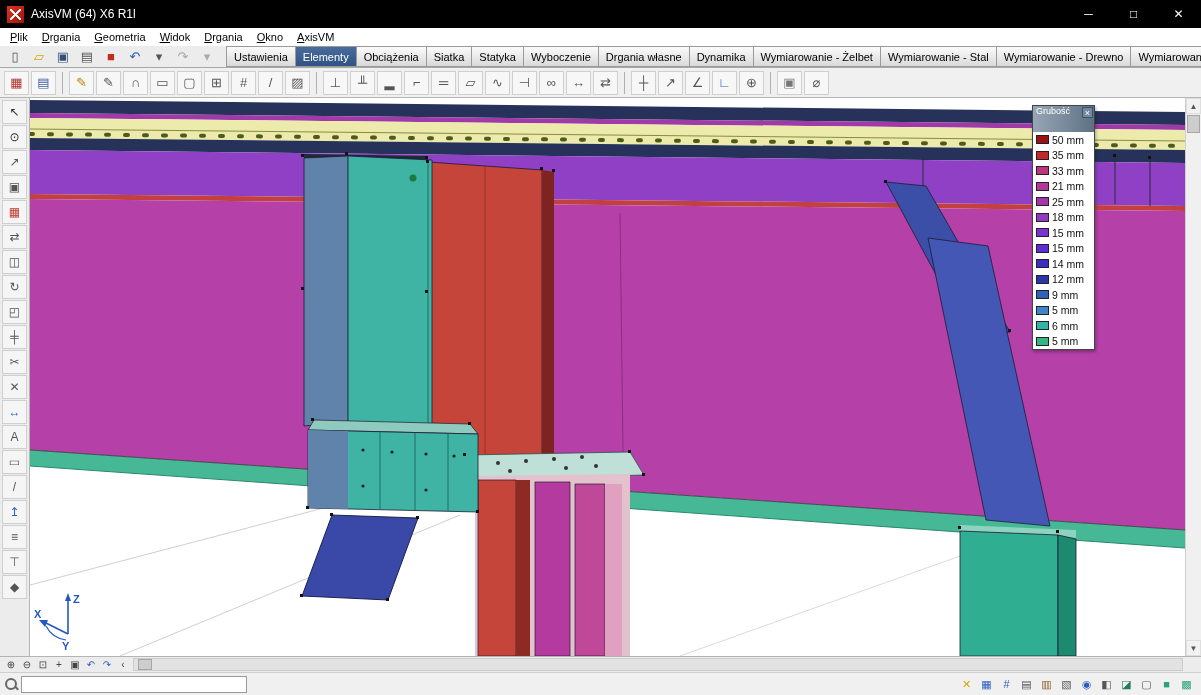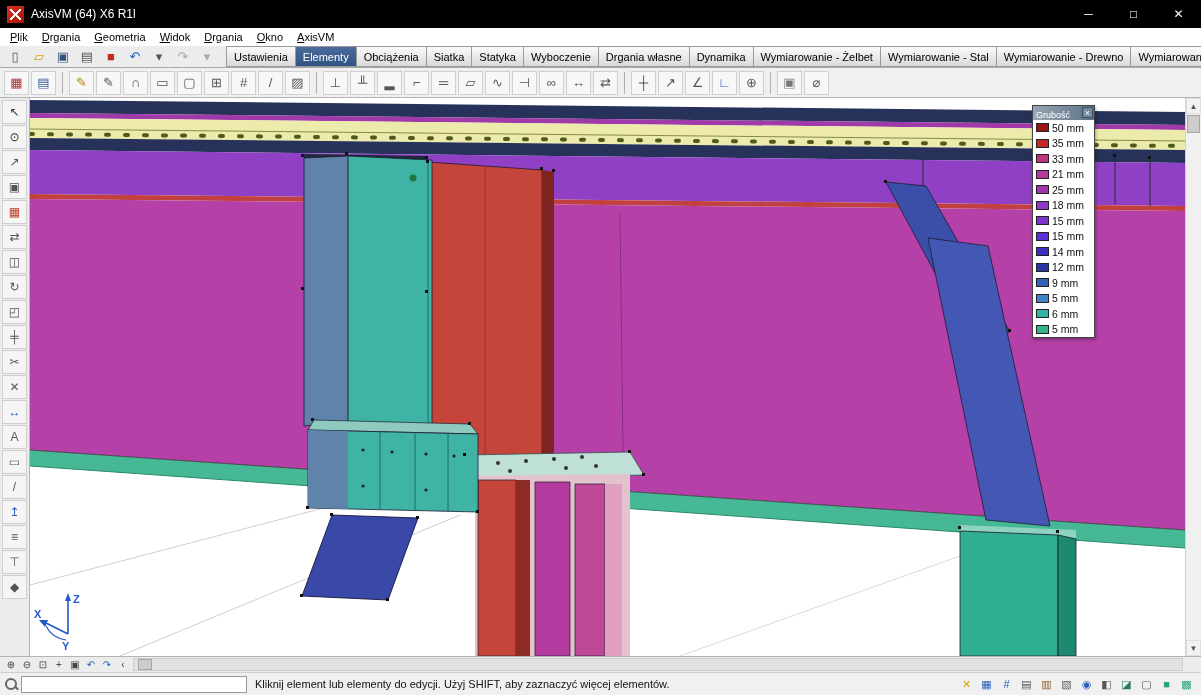--- a/index.html
+++ b/index.html
@@ -30,21 +30,21 @@
 .tbtn{width:25px;height:24px;border:1px solid #cfcfcf;background:#f7f7f7;display:flex;align-items:center;justify-content:center;font-size:13px;color:#555;flex:none}
 .vsep{width:1px;height:22px;background:#b0b0b0;margin:0 4px;flex:none}
 
 .main{display:flex;height:558px}
 .sidebar{width:30px;background:#ececec;border-right:1px solid #b4b4b4;display:flex;flex-direction:column;align-items:center;padding-top:2px;gap:1px;flex:none}
 .sbtn{width:25px;height:24px;border:1px solid #cfcfcf;background:#f5f5f5;display:flex;align-items:center;justify-content:center;font-size:12px;color:#555;flex:none}
 .viewport{flex:1;position:relative;background:#fff;overflow:hidden}
 .scene{position:absolute;left:0;top:0;width:100%;height:100%}
 
 .legend{position:absolute;left:1002px;top:7px;width:63px;border:1px solid #444;background:#fff;box-shadow:1px 2px 3px rgba(0,0,0,.3);z-index:5}
-.legend-title{height:14px;background:linear-gradient(90deg,#97a6b6,#5d7184);color:#fff;font-size:9px;display:flex;align-items:flex-end;padding-left:3px;position:relative}
+.legend-title{height:26px;background:linear-gradient(90deg,#97a6b6,#5d7184);color:#fff;font-size:9px;display:flex;align-items:flex-start;padding-left:3px;position:relative}
 .legend-close{position:absolute;right:1px;top:1px;width:11px;height:11px;background:#7189a0;color:#fff;font-size:9px;line-height:10px;text-align:center;border:1px solid #3f5268}
 .lrow{display:flex;align-items:center;height:15.5px;padding-left:3px}
 .lswatch{width:13px;height:9px;border:1px solid #222;margin-right:3px;flex:none}
 .llabel{font-size:10.5px;color:#111}
 
 .triad{position:absolute;left:4px;bottom:4px;width:72px;height:64px}
 
 .vscroll{width:16px;background:#f0f0f0;border-left:1px solid #cfcfcf;display:flex;flex-direction:column;flex:none}
 .scroll-btn{height:16px;display:flex;align-items:center;justify-content:center;font-size:8px;color:#555;border:1px solid #dedede;background:#f2f2f2;flex:none}
 .vthumb{height:18px;margin:1px;background:#cdcdcd;border:1px solid #a6a6a6;flex:none}
@@ -373,21 +373,20 @@
     </div>
   <div class="htrack">
     <div class="hthumb"></div>
   </div>
   <div class="corner"></div>
 </div>
 
 <div class="statusbar">
   <span class="search-icon"></span>
   <input class="search-input" value="" style="">
-  <span class="status-msg">Kliknij element lub elementy do edycji. Użyj SHIFT, aby zaznaczyć więcej elementów.</span>
   <span class="status-icons" id="staticons">
       <div class="stbtn" style="color: rgb(217, 164, 4);">✕</div>
       <div class="stbtn" style="color: rgb(42, 95, 191);">▦</div>
       <div class="stbtn" style="color: rgb(42, 95, 191);">#</div>
       <div class="stbtn" style="color: rgb(85, 85, 85);">▤</div>
       <div class="stbtn" style="color: rgb(138, 90, 42);">▥</div>
       <div class="stbtn" style="color: rgb(85, 85, 85);">▧</div>
       <div class="stbtn" style="color: rgb(42, 95, 191);">◉</div>
       <div class="stbtn" style="color: rgb(85, 85, 85);">◧</div>
       <div class="stbtn" style="color: rgb(42, 122, 95);">◪</div>

